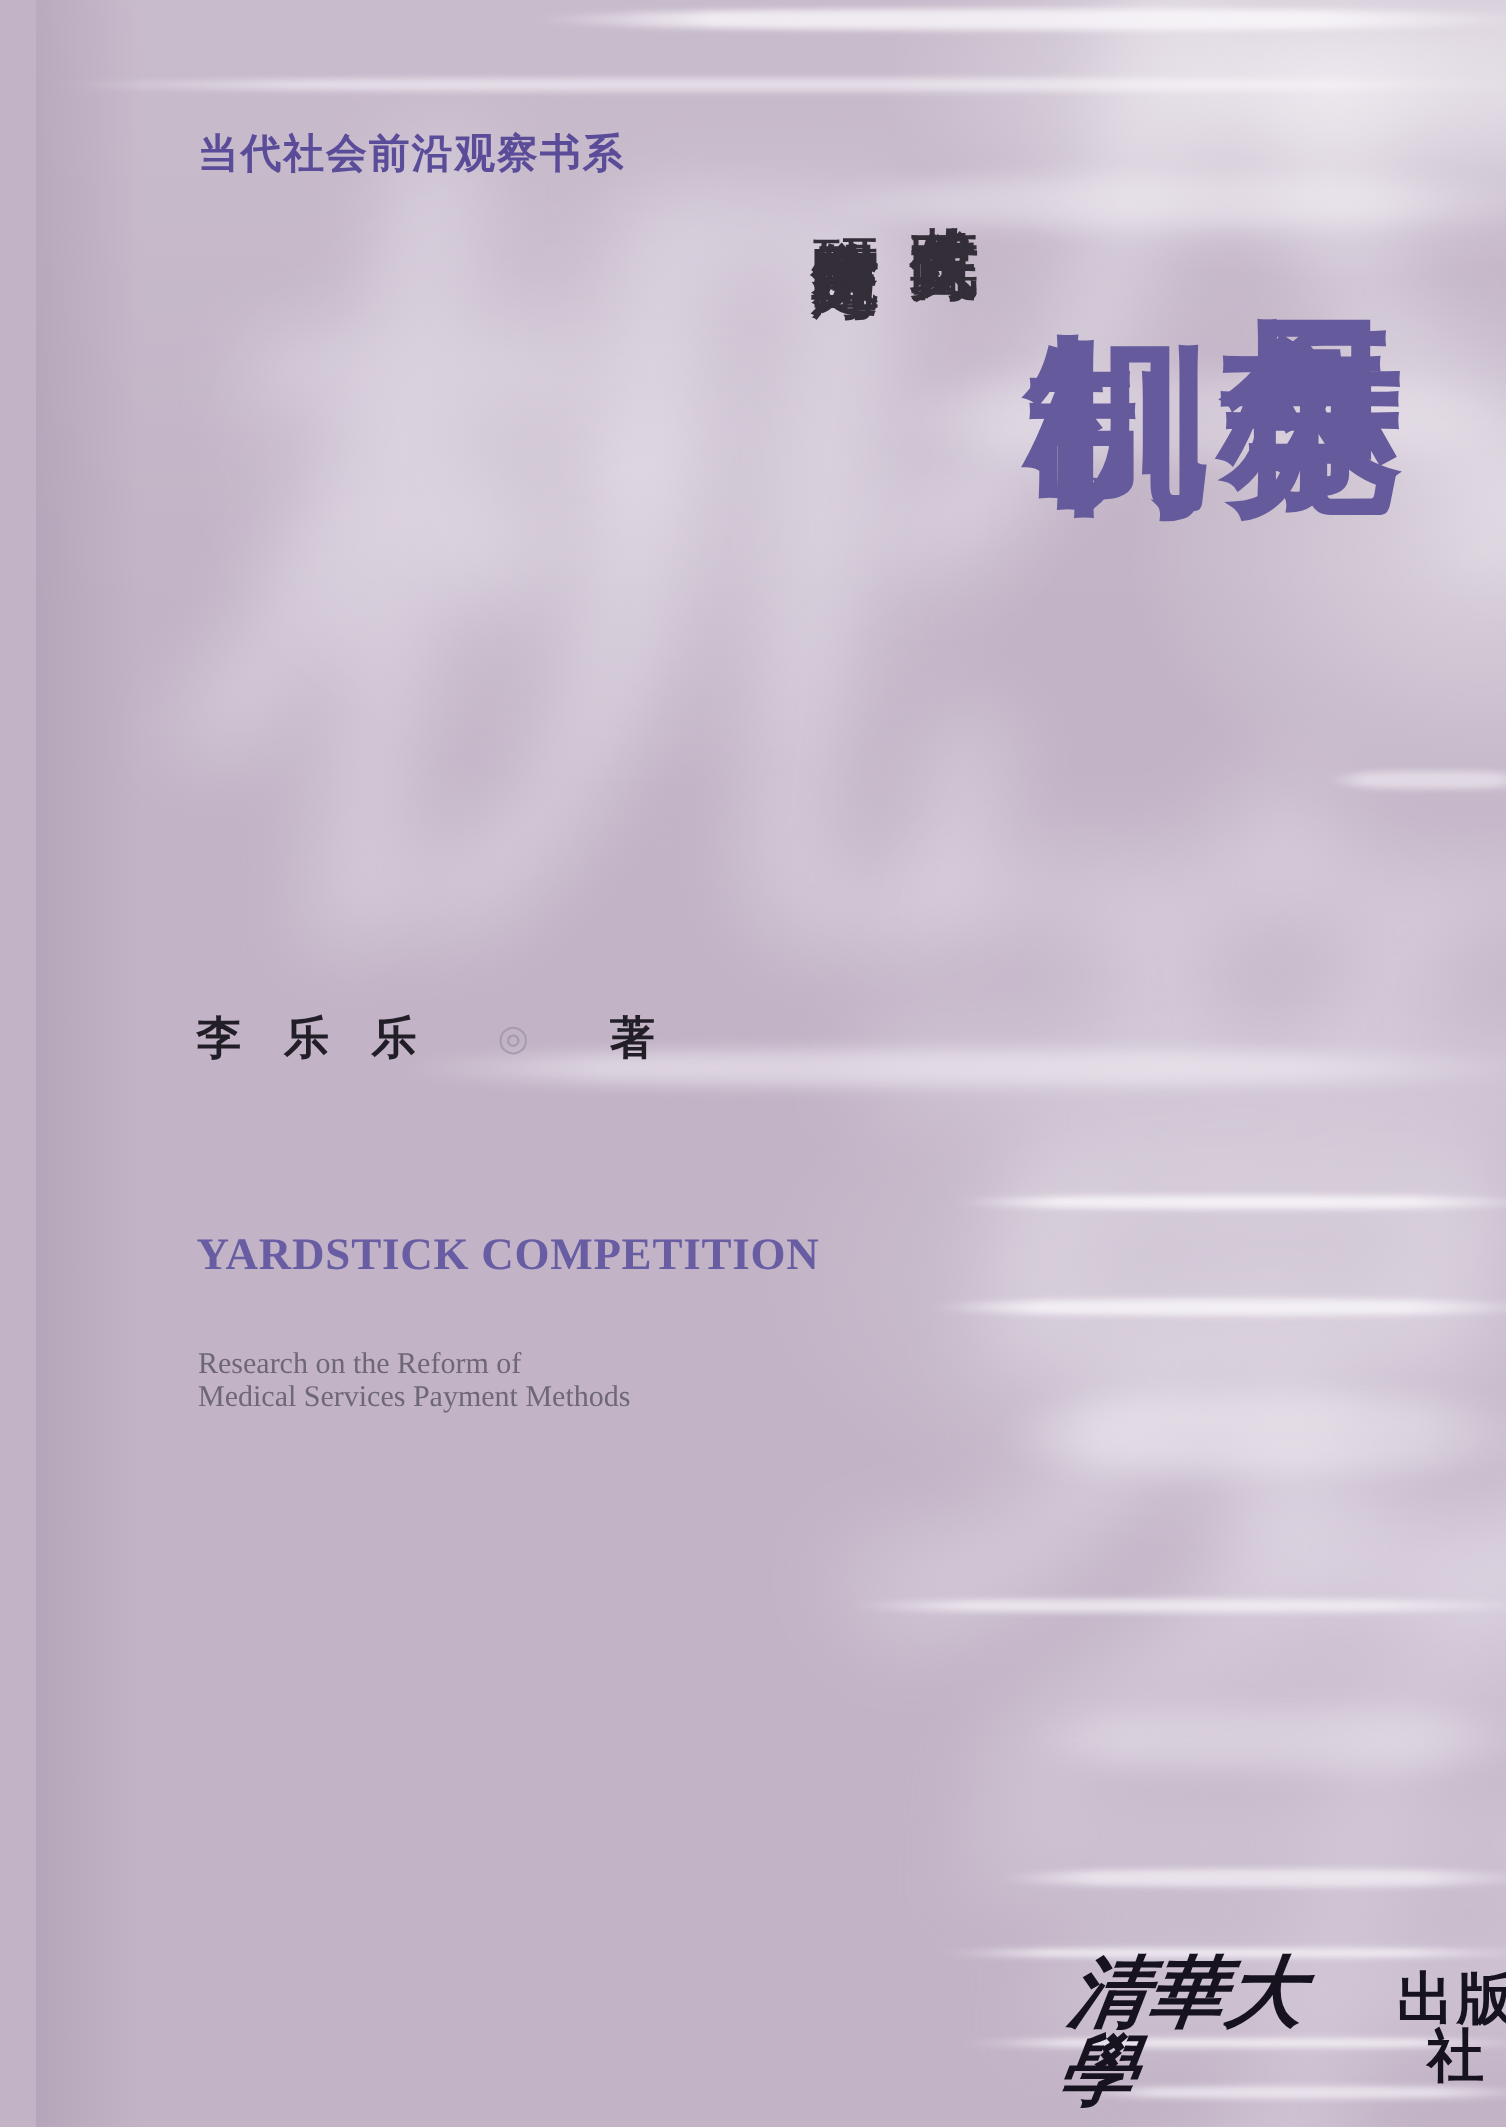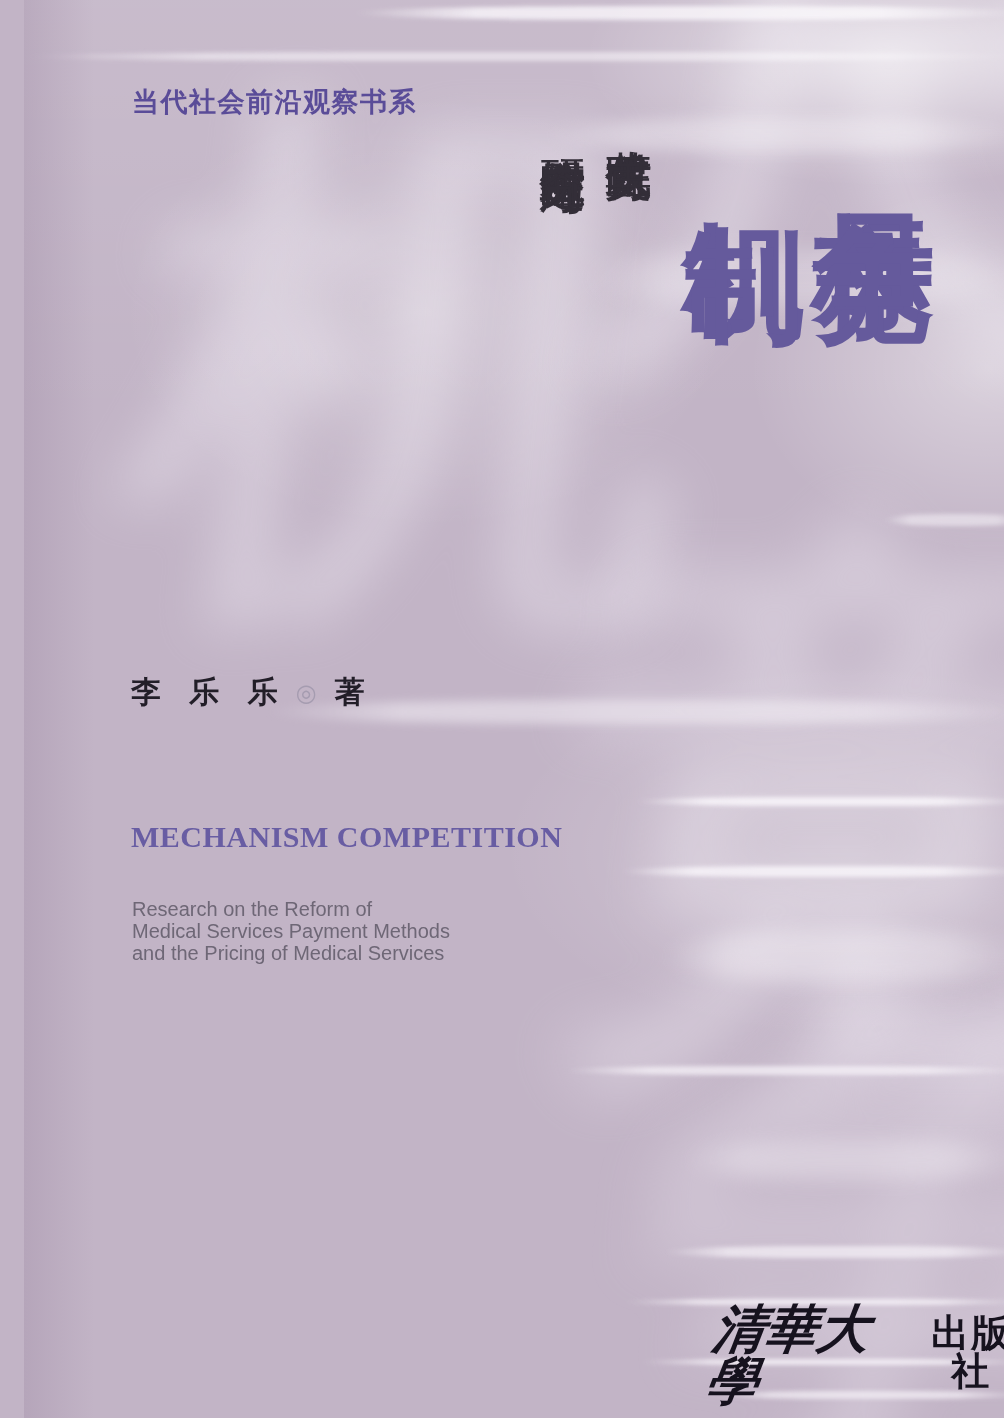--- a/index.html
+++ b/index.html
@@ -78,36 +78,37 @@
     font-family:"Liberation Serif","DejaVu Serif",serif;
     font-weight:400;font-size:47px;letter-spacing:-1px;
     color:#332e38;
   }
   .subtitle-right{left:581px;top:120px;}
   .subtitle-left{left:515px;top:130px;}
 
   .author-line{
     position:absolute;left:107px;top:672px;
     font-size:30px;font-weight:700;color:#221e28;
-    display:flex;align-items:center;
+    display:flex;align-items:center;gap:36px;
   }
   .author-line .name{letter-spacing:10px;}
   .author-line .symbol{color:#a59cb0;font-weight:400;font-size:24px;margin:0 18px 0 8px;}
   .author-line .role{letter-spacing:0;}
 
   .en-title{
     position:absolute;left:107px;top:818px;
     font-family:"Liberation Serif","DejaVu Serif",serif;
     font-weight:700;font-size:30px;line-height:37px;
     letter-spacing:.5px;color:#685da3;
   }
   .en-subtitle{
     position:absolute;left:108px;top:898px;
     font-size:20px;line-height:22px;color:#6e6776;
     font-weight:400;
+    font-family:Liberation Serif, serif;
   }
 
   .publisher{
     position:absolute;left:686px;top:1303px;
     display:flex;align-items:center;color:#16121e;
   }
   .publisher .script{
     font-family:"DejaVu Serif","Liberation Serif",serif;
     font-style:italic;font-weight:700;font-size:52px;line-height:1;
     transform:skewX(-8deg);
@@ -157,27 +158,26 @@
 
     <div class="v-col title-col title-right">标尺竞争</div>
 
     <div class="author-line">
       <span class="name">李 乐 乐</span>
       <span class="symbol">◎</span>
       <span class="role">著</span>
     </div>
 
     <div class="en-title">
-      <div>MECHANISM COMPETITION</div>
+      <div>YARDSTICK COMPETITION</div>
     </div>
 
     <div class="en-subtitle">
       <div>Research on the Reform of</div>
       <div>Medical Services Payment Methods</div>
-      <div>and the Pricing of Medical Services</div>
     </div>
 
     <div class="publisher">
       <span class="script">清華大學</span>
       <span class="suffix">出版社</span>
     </div>
 
   </div>
 </div>
 

